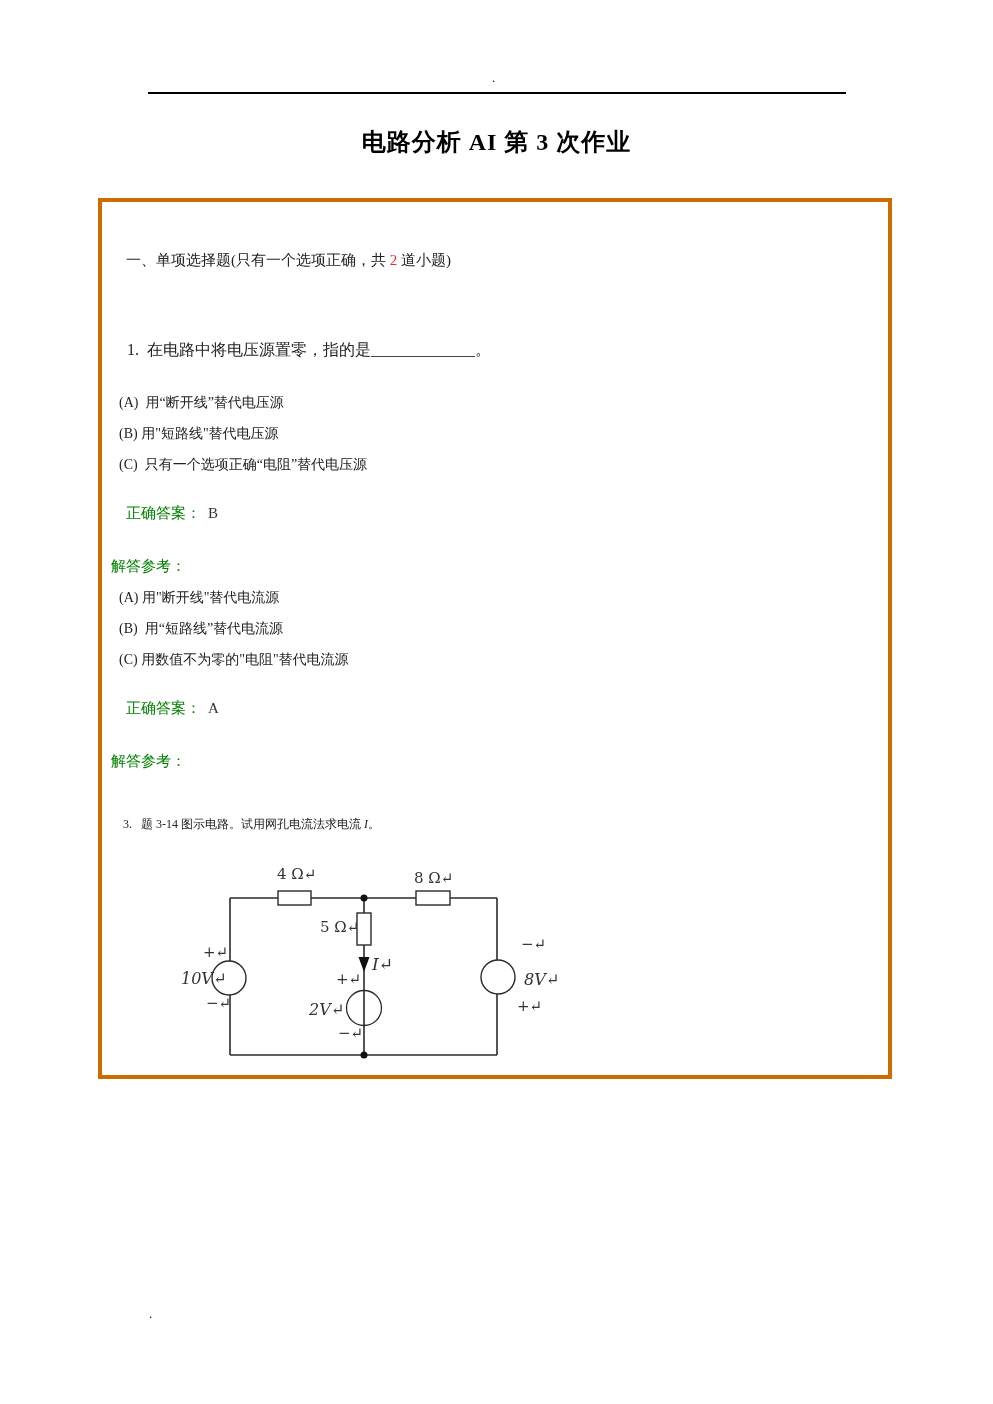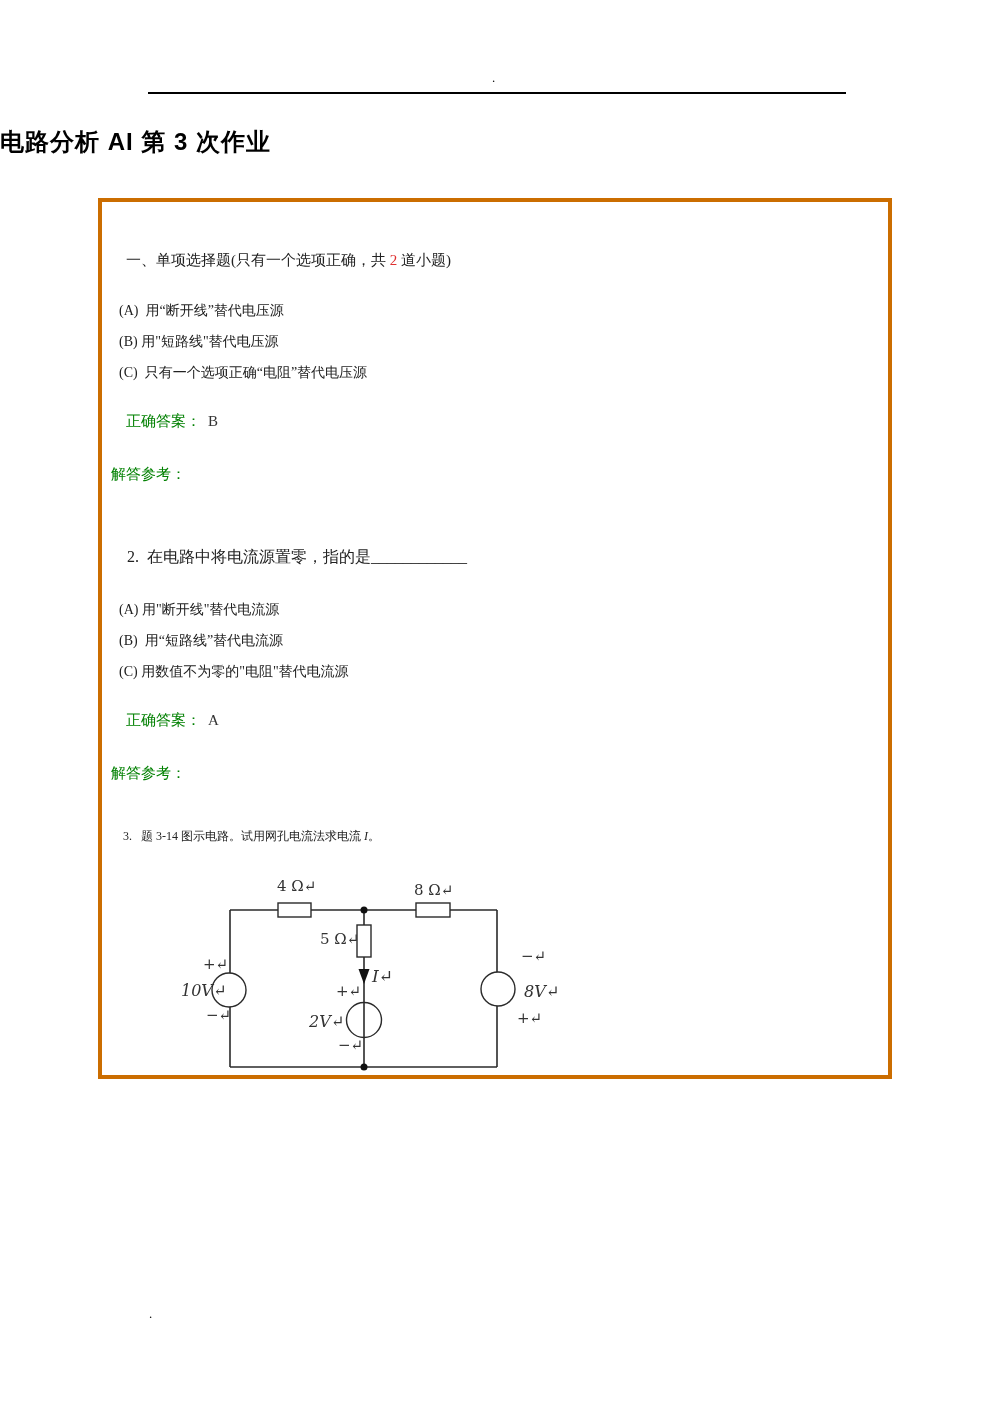--- a/index.html
+++ b/index.html
@@ -20,21 +20,22 @@
     position: absolute; left: 492px; top: 70px;
     font-size: 13px; color: #111;
   }
   .top-rule {
     position: absolute; left: 148px; top: 92px;
     width: 698px; height: 0;
     border-top: 2px solid #000;
   }
   .page-title {
     position: absolute; top: 126px; left: 0; width: 100%;
-    font-family: Liberation Sans, sans-serif;
+    text-align: center;
+    font-family: Liberation Serif, serif;
     font-weight: 700; font-size: 24px; color: #000;
     letter-spacing: 1px;
   }
   .qbox {
     position: absolute; left: 98px; top: 198px;
     width: 794px; height: 881px;
     border: 4px solid var(--border);
     padding: 24px 12px 16px 9px;
     overflow: hidden;
   }
@@ -72,31 +73,31 @@
 <span class="top-dot">.</span>
 <div class="top-rule"></div>
 <div class="page-title">电路分析 AI 第 3 次作业</div>
 
 <div class="qbox">
 
   <div class="line sec-heading">
     <span>一、单项选择题(只有一个选项正确，共 </span><span class="count-red">2</span><span> 道小题)</span>
   </div>
 
+  <div class="line stem stem-q1">
+    <span>1.  在电路中将电压源置零，指的是</span><span>_____________</span><span>。</span>
+  </div>
   <div class="line option">(A)  用“断开线”替代电压源</div>
   <div class="line option">(B) 用"短路线"替代电压源</div>
   <div class="line option">(C)  只有一个选项正确“电阻”替代电压源</div>
   <div class="line answer-line">
     <span>正确答案：</span><span class="answer-value">B</span>
   </div>
   <div class="line ref-line">解答参考：</div>
 
-  <div class="line stem stem-q2">
-    <span>2.  在电路中将电流源置零，指的是</span><span>____________</span>
-  </div>
   <div class="line option">(A) 用"断开线"替代电流源</div>
   <div class="line option">(B)  用“短路线”替代电流源</div>
   <div class="line option">(C) 用数值不为零的"电阻"替代电流源</div>
   <div class="line answer-line">
     <span>正确答案：</span><span class="answer-value">A</span>
   </div>
   <div class="line ref-line">解答参考：</div>
 
 
   <div class="line stem-q3">

